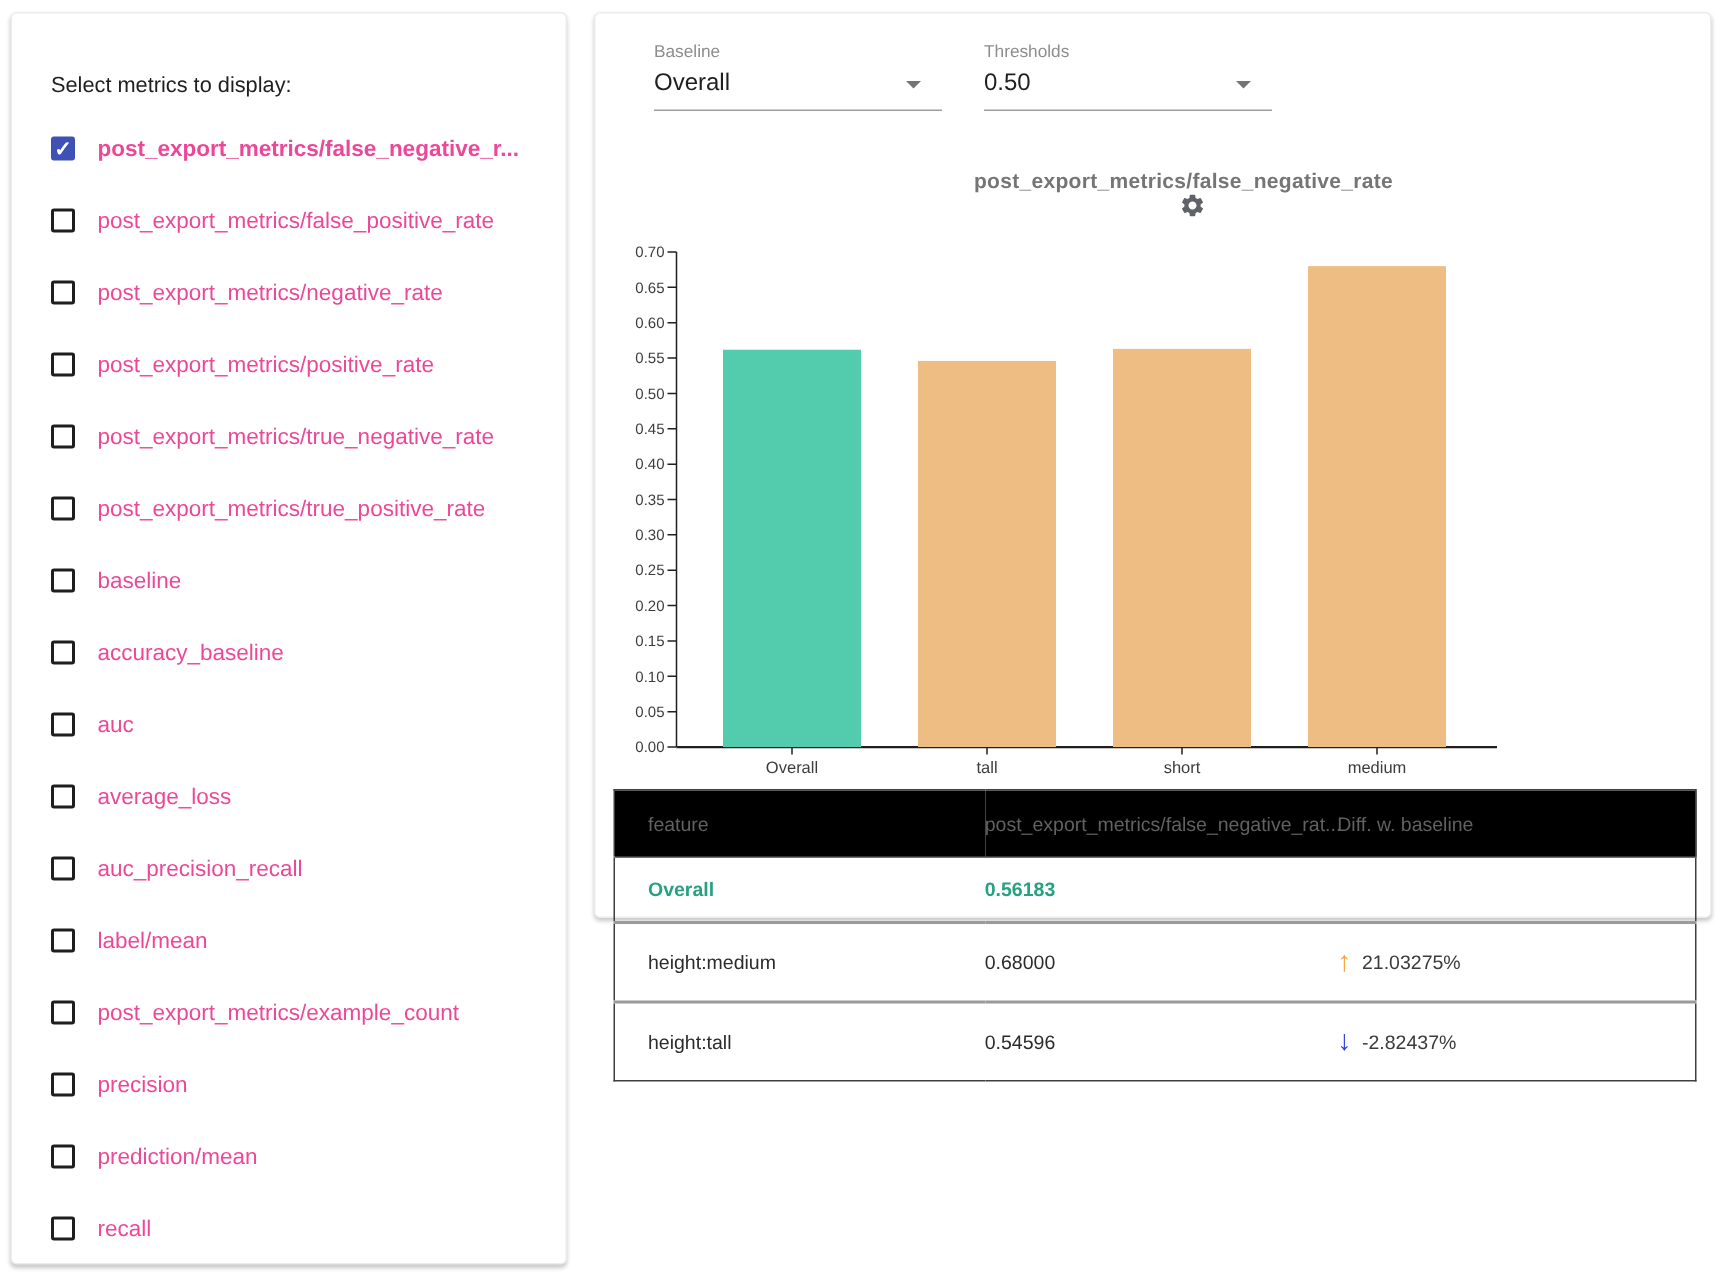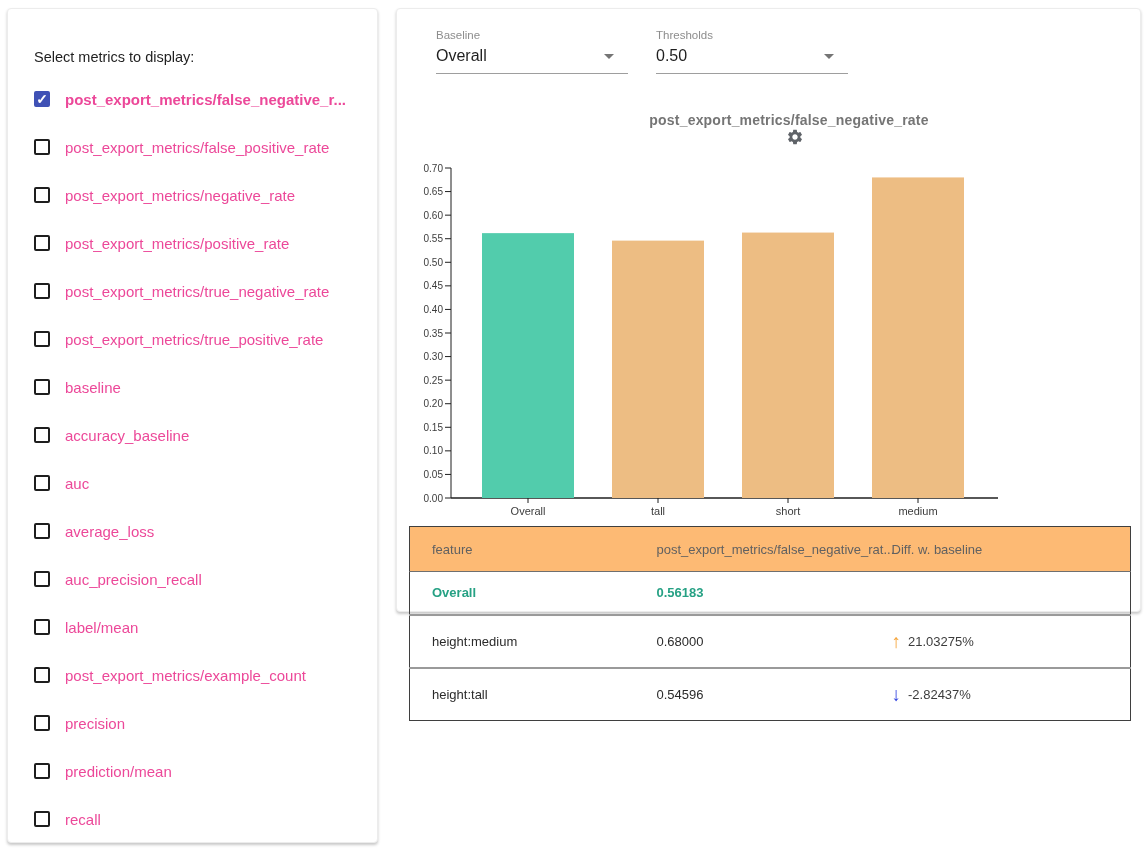--- a/index.html
+++ b/index.html
@@ -50,21 +50,21 @@
   .chart-title { font-size:14px; font-weight:700; color:#757575; letter-spacing:0.2px; }
   .gear-btn { margin-left:12px; cursor:pointer; display:flex; align-items:center; }
   #chart-svg { display:block; margin:6px 0 0 24px; }
   
   #results-table {
     margin:4px 0 0 12px; width:721px;
     border-collapse:collapse; border:1px solid #3f3f3f;
     table-layout:fixed; font-size:13px;
   }
   #results-table th {
-    background:#fdba74; color:#616161; font-weight:400;
+    background:#000000; color:#616161; font-weight:400;
     text-align:left; height:45px; padding:0;
   }
   #results-table th.c1, #results-table td.c1 { padding-left:22px; }
   #results-table td { padding:0; color:#2b2b2b; }
   tr.data-row { border-top:2px solid #9a9a9a; }
   tr.data-row.first { border-top:1px solid #6f6f6f; height:43px; }
   tr.data-row { height:53px; }
   tr.data-row.highlight td { font-weight:700; }
   .diff-cell { display:flex; align-items:center; }
   .diff-arrow { font-size:19px; font-weight:700; margin-right:7px; line-height:1; }

